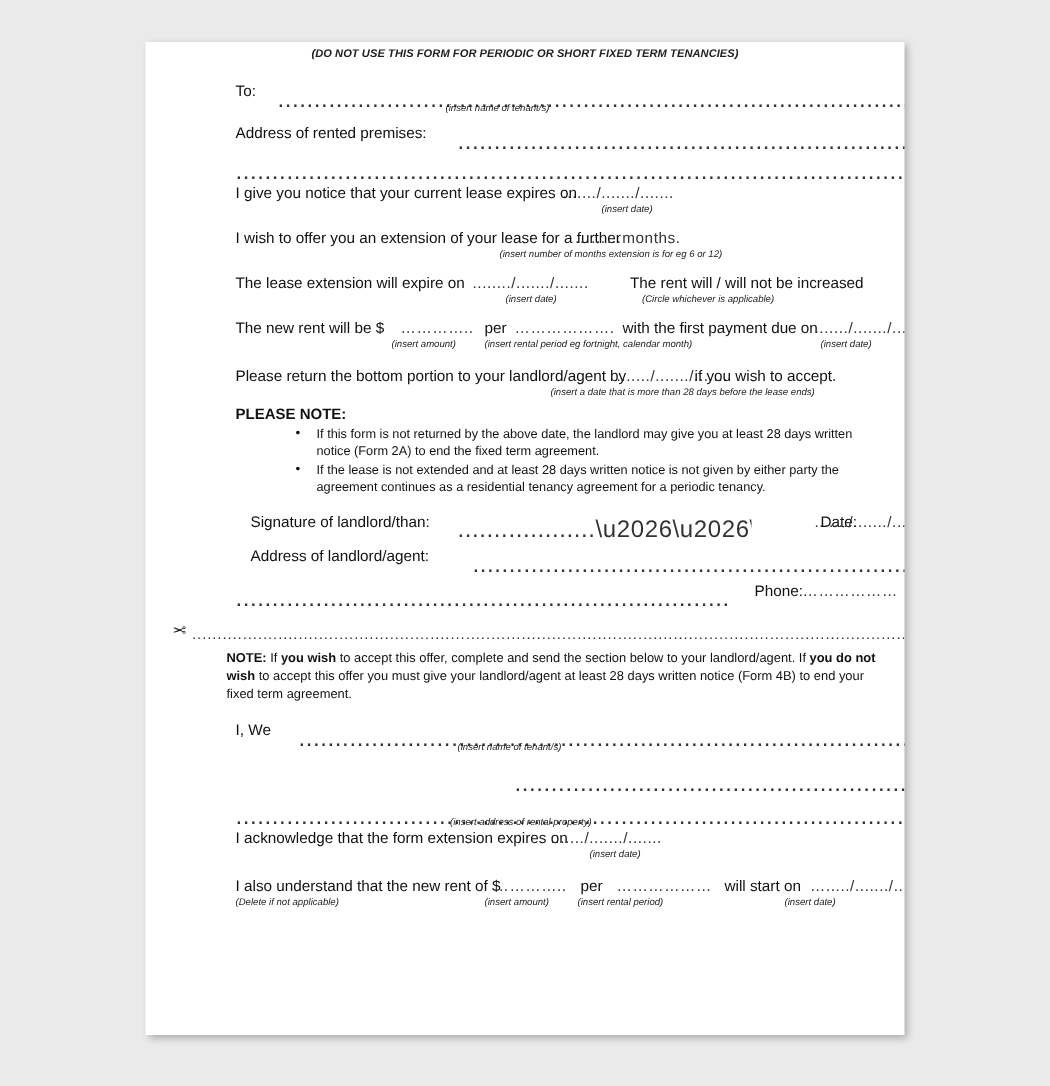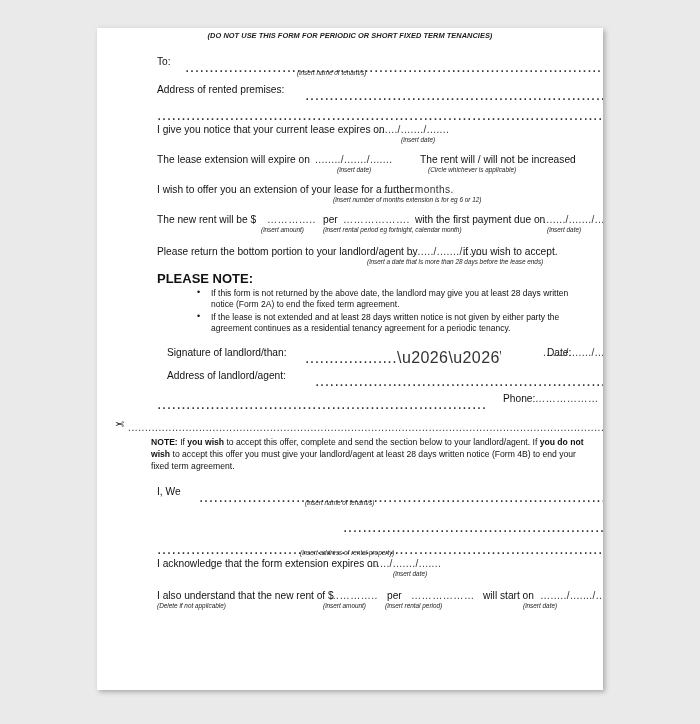--- a/index.html
+++ b/index.html
@@ -67,21 +67,21 @@
   .fill {
     display: inline-block;
     overflow: hidden;
     vertical-align: bottom;
     color: #333;
     letter-spacing: .4px;
     white-space: nowrap;
   }
   
   .pn-title {
-    font-size: 13px;
+    font-size: 10px;
     font-weight: bold;
     color: #111;
   }
   ul.notes {
     margin: 2px 0 0 0;
     padding-left: 40px;
     list-style: none;
   }
   ul.notes li {
     position: relative;
@@ -150,34 +150,34 @@
     <div style="margin-top:6px; position:relative; height:38px;">
       <span class="row" style="position:absolute; left:42px; top:0;">Address of  rented  premises:</span>
       <span class="fill" style="position:absolute; left:190px; top:2px; width:305px;">.............................................................................................. ...............</span>
       <span class="fill" style="position:absolute; left:42px; top:22px; width:450px;">.................................................................................................................................................................</span>
     </div>
 
     <div style="margin-top:2px; position:relative; height:26px;">
       <span class="row" style="position:absolute; left:42px; top:0;">I give you notice that your current lease expires on</span>
       <span class="row dots" style="position:absolute; left:260px; top:0;">......./......./.......</span>
       <span class="cap" style="position:absolute; left:286px; top:12px;">(insert date)</span>
+    </div>
+
+    <div style="margin-top:4px; position:relative; height:26px;">
+      <span class="row" style="position:absolute; left:42px; top:0;">I wish to offer you an extension of your lease for a further</span>
+      <span class="row dots" style="position:absolute; left:268px; top:0;">………months.</span>
+      <span class="cap" style="position:absolute; left:218px; top:12px;">(insert number of months extension is for eg 6 or 12)</span>
     </div>
 
     <div style="margin-top:4px; position:relative; height:26px;">
       <span class="row" style="position:absolute; left:42px; top:0;">The lease extension will expire  on</span>
       <span class="row dots" style="position:absolute; left:200px; top:0;">......../......./.......</span>
       <span class="cap" style="position:absolute; left:222px; top:12px;">(insert date)</span>
       <span class="row" style="position:absolute; left:305px; top:0;">The rent will / will not be  increased</span>
       <span class="cap" style="position:absolute; left:313px; top:12px;">(Circle whichever is applicable)</span>
-    </div>
-
-    <div style="margin-top:4px; position:relative; height:26px;">
-      <span class="row" style="position:absolute; left:42px; top:0;">I wish to offer you an extension of your lease for a further</span>
-      <span class="row dots" style="position:absolute; left:268px; top:0;">………months.</span>
-      <span class="cap" style="position:absolute; left:218px; top:12px;">(insert number of months extension is for eg 6 or 12)</span>
     </div>
 
     <div style="margin-top:4px; position:relative; height:28px;">
       <span class="row" style="position:absolute; left:42px; top:0;">The new rent will be $</span>
       <span class="row dots" style="position:absolute; left:152px; top:0;">…………..</span>
       <span class="row" style="position:absolute; left:208px; top:0;">per</span>
       <span class="row dots" style="position:absolute; left:228px; top:0;">……………….</span>
       <span class="row" style="position:absolute; left:300px; top:0;">with the first payment due on</span>
       <span class="row dots" style="position:absolute; left:428px; top:0;">......./......./.......</span>
       <span class="cap" style="position:absolute; left:146px; top:12px;">(insert amount)</span>

